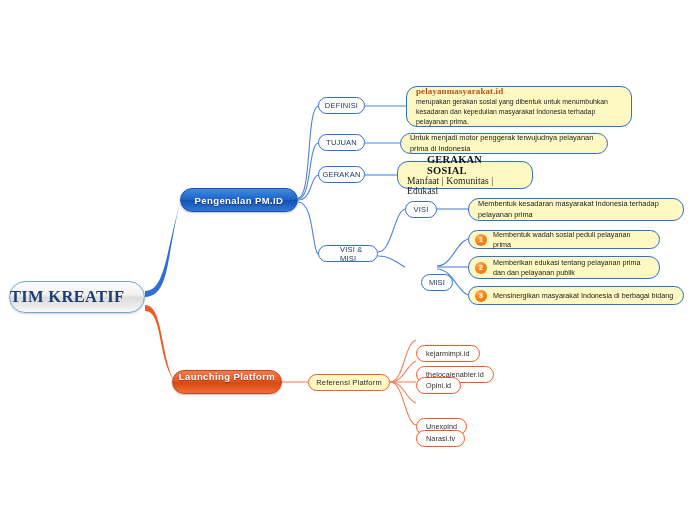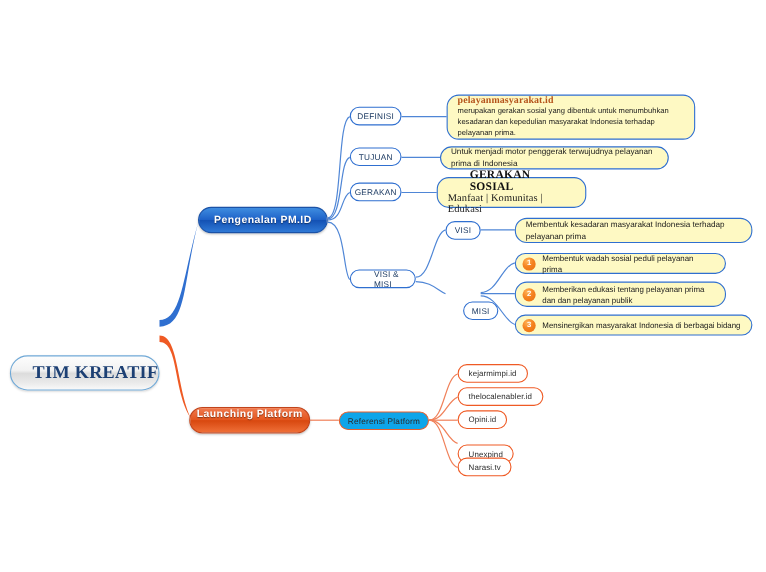--- a/index.html
+++ b/index.html
@@ -15,21 +15,21 @@
 
   
   .node{position:absolute;box-sizing:border-box;}
 
   
   .root{
     left:9px;top:281px;width:136px;height:32px;
     border:1px solid #6fa8d6;border-radius:17px;
     background:linear-gradient(to bottom,#fdfdfd 0%,#f2f2f2 42%,#dcdcdc 52%,#eaeaea 80%,#f9f9f9 100%);
     box-shadow:0 1px 2px rgba(0,0,0,.18);
-    display:flex;align-items:center;justify-content:flex-end;margin-top:42px;
+    display:flex;align-items:center;justify-content:flex-start;
   }
   .root span{
     font-family:"Liberation Serif",serif;
     font-weight:bold;font-size:16.5px;color:#1c3f73;letter-spacing:.3px;
   }
 
   
   .branch-blue{
     left:180px;top:188px;width:118px;height:24px;
     border-radius:12px;
@@ -60,21 +60,21 @@
   
   .lbl-blue{
     border:1.3px solid #2f6fd0;border-radius:9px;background:#ffffff;
     display:flex;align-items:center;justify-content:center;
     height:17px;
   }
   .lbl-blue span{font-size:7.5px;color:#16355e;letter-spacing:.2px;}
 
   
   .lbl-orange{
-    border:1.3px solid #e8602c;border-radius:9px;background:#0ea5e9;
+    border:1.3px solid #e8602c;border-radius:9px;background:#fef9c3;
     display:flex;align-items:center;justify-content:center;
     height:17px;
   }
   .lbl-orange span{font-size:7.5px;color:#2b2b2b;letter-spacing:.2px;}
 
   
   .box-blue{
     border:1.4px solid #2f6fd0;border-radius:11px;background:#fef9c3;
     display:flex;align-items:center;
     padding:3px 9px;
@@ -107,20 +107,21 @@
     display:flex;align-items:center;justify-content:center;
     line-height:1;
   }
   .misi .txt{font-size:7.2px;color:#1a1a1a;line-height:1.38;}
 
   
   .plat{
     border:1.4px solid #ef5a24;border-radius:9px;background:#ffffff;
     height:17px;display:flex;align-items:center;justify-content:center;
     padding:0 9px;
+    margin-top:14px;
   }
   .plat span{font-size:7.2px;color:#2b2b2b;letter-spacing:.1px;}
 </style>
 </head>
 <body>
 
 <div id="canvas">
 
   <svg class="svg-layer" viewBox="0 0 696 520">
 
@@ -233,21 +234,21 @@
   <div class="node lbl-orange" style="left:308px;top:374px;width:82px;">
     <span>Referensi Platform</span>
   </div>
 
   <div class="node plat" style="left:416px;top:331px;">
     <span>kejarmimpi.id</span>
   </div>
   <div class="node plat" style="left:416px;top:352px;">
     <span>thelocalenabler.id</span>
   </div>
-  <div class="node plat" style="left:416px;top:373px;align-items:center;">
+  <div class="node plat" style="left:416px;top:363px;align-items:center;">
     <span>Opini.id</span>
   </div>
   <div class="node plat" style="left:416px;top:404px;">
     <span>Unexpind</span>
   </div>
   <div class="node plat" style="left:416px;top:416px;">
     <span>Narasi.tv</span>
   </div>
 
 </div>

